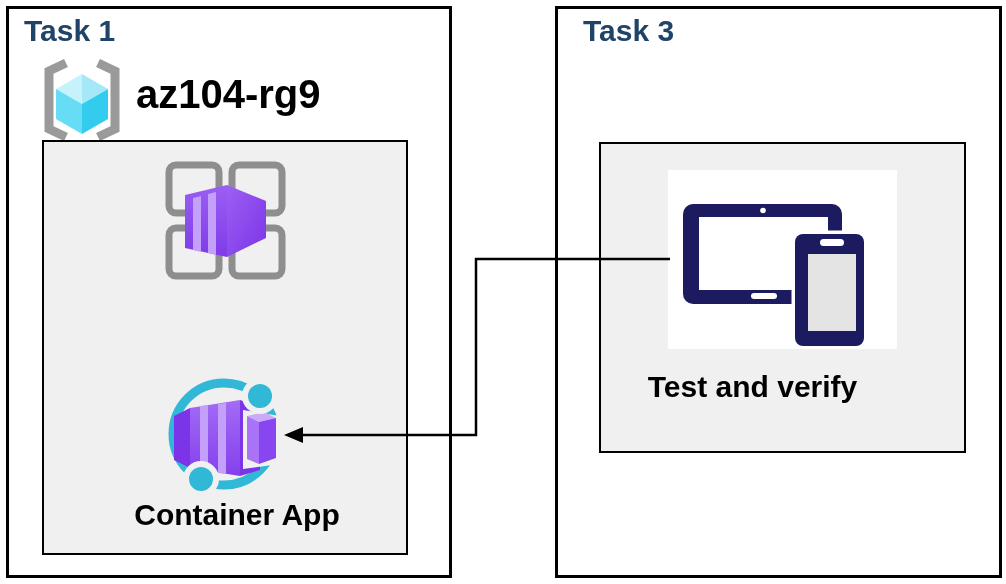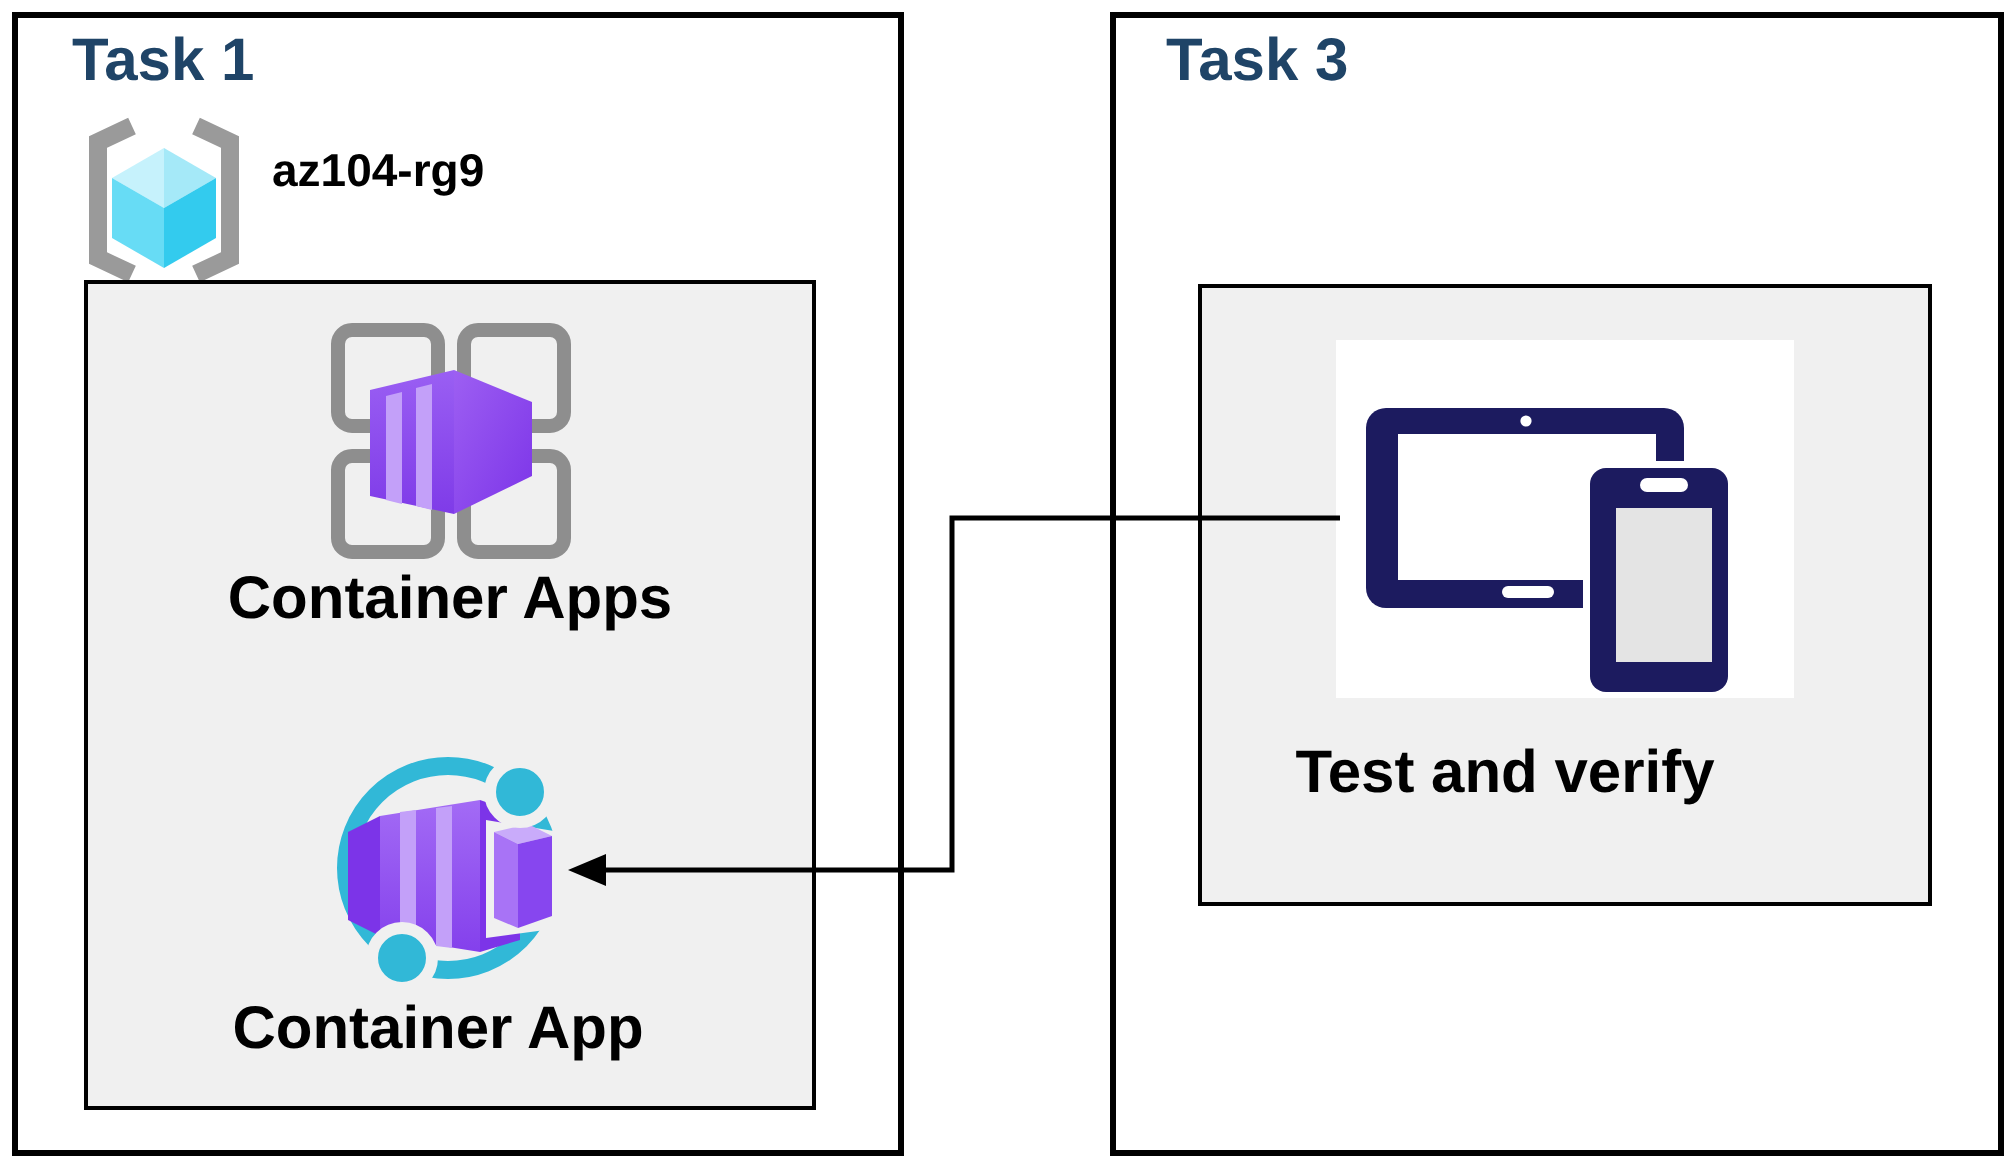--- a/index.html
+++ b/index.html
@@ -11,38 +11,38 @@
   .task-box{
     position:absolute;box-sizing:border-box;border:3px solid #000;background:#fff;
   }
   .inner-box{
     position:absolute;box-sizing:border-box;border:2px solid #000;background:#F0F0F0;
   }
   .task-title{
     position:absolute;font-size:30px;font-weight:bold;color:#1F4467;white-space:nowrap;
   }
   .rg-name{
-    position:absolute;font-size:23px;font-weight:bold;color:#000;white-space:nowrap;
+    position:absolute;font-size:40px;font-weight:bold;color:#000;white-space:nowrap;
   }
   .node-label{
     position:absolute;font-size:30px;font-weight:bold;color:#000;
     text-align:center;line-height:37px;
   }
   .white-card{
     position:absolute;background:#ffffff;
   }
   svg{display:block;}
   .overlay{position:absolute;left:0;top:0;pointer-events:none;}
 </style>
 </head>
 <body>
 
 <div class="task-box" style="left:6px;top:6px;width:446px;height:572px;"></div>
 
-<div class="task-title" style="left:36px;top:14px;">Task 1</div>
+<div class="task-title" style="left:24px;top:14px;">Task 1</div>
 
 <svg class="abs" style="left:36px;top:58px;" width="92" height="84" viewBox="0 0 92 84">
   <path d="M30,5 L13,13 L13,71 L30,79" fill="none" stroke="#9A9A9A" stroke-width="9"></path>
   <path d="M62,5 L79,13 L79,71 L62,79" fill="none" stroke="#9A9A9A" stroke-width="9"></path>
   <polygon points="46,16 20,31 46,46" fill="#C6F2FC"></polygon>
   <polygon points="46,16 72,31 46,46" fill="#A5E9F8"></polygon>
   <polygon points="20,31 46,46 46,76 20,61" fill="#67DCF5"></polygon>
   <polygon points="46,46 72,31 72,61 46,76" fill="#33CBEE"></polygon>
 </svg>
 
@@ -67,21 +67,21 @@
     <rect x="7" y="72" width="50" height="48" rx="7"></rect>
     <rect x="70" y="72" width="50" height="48" rx="7"></rect>
   </g>
   <polygon points="23,39 65,29 65,101 23,92" fill="url(#envL)"></polygon>
   <polygon points="31,42 39,40 39,96 31,94" fill="#C3A0F9"></polygon>
   <polygon points="46,38 54,36 54,99 46,97" fill="#C3A0F9"></polygon>
   <polygon points="65,29 104,45 104,82 65,101" fill="url(#envR)"></polygon>
 </svg>
 
 <div class="node-label" style="left:42px;top:281px;width:366px;">
-  <span>Container Apps</span><br>
+  <br>
 </div>
 
 <svg class="abs" style="left:160px;top:372px;" width="128" height="128" viewBox="0 0 128 128">
   <defs>
     <linearGradient id="appF" x1="0" y1="0" x2="0" y2="1">
       <stop offset="0" stop-color="#A36BF5"></stop>
         <stop offset="1" stop-color="#8440EC"></stop>
     </linearGradient>
   </defs>
   <circle cx="64" cy="62" r="51" fill="none" stroke="#31B8D7" stroke-width="9"></circle>
@@ -94,21 +94,21 @@
 
   <polygon points="83,38 120,44 120,92 83,97" fill="#F0F0F0"></polygon>
   <polygon points="87,44 104,40 116,46 99,50" fill="#C9ABFA"></polygon>
   <polygon points="87,44 99,50 99,92 87,87" fill="#A873F6"></polygon>
   <polygon points="99,50 116,46 116,86 99,92" fill="#8746EF"></polygon>
 
   <circle cx="100" cy="24" r="15" fill="#31B8D7" stroke="#F0F0F0" stroke-width="6"></circle>
   <circle cx="41" cy="107" r="15" fill="#31B8D7" stroke="#F0F0F0" stroke-width="6"></circle>
 </svg>
 
-<div class="node-label" style="left:36px;top:496px;width:366px;text-align:center;">Container App</div>
+<div class="node-label" style="left:54px;top:496px;width:366px;text-align:center;">Container App</div>
 
 <div class="task-box" style="left:555px;top:6px;width:447px;height:572px;"></div>
 
 <div class="task-title" style="left:583px;top:14px;">Task 3</div>
 
 <div class="inner-box" style="left:599px;top:142px;width:367px;height:311px;"></div>
 
 <div class="white-card" style="left:668px;top:170px;width:229px;height:179px;">
   <svg width="229" height="179" viewBox="0 0 229 179">
 

